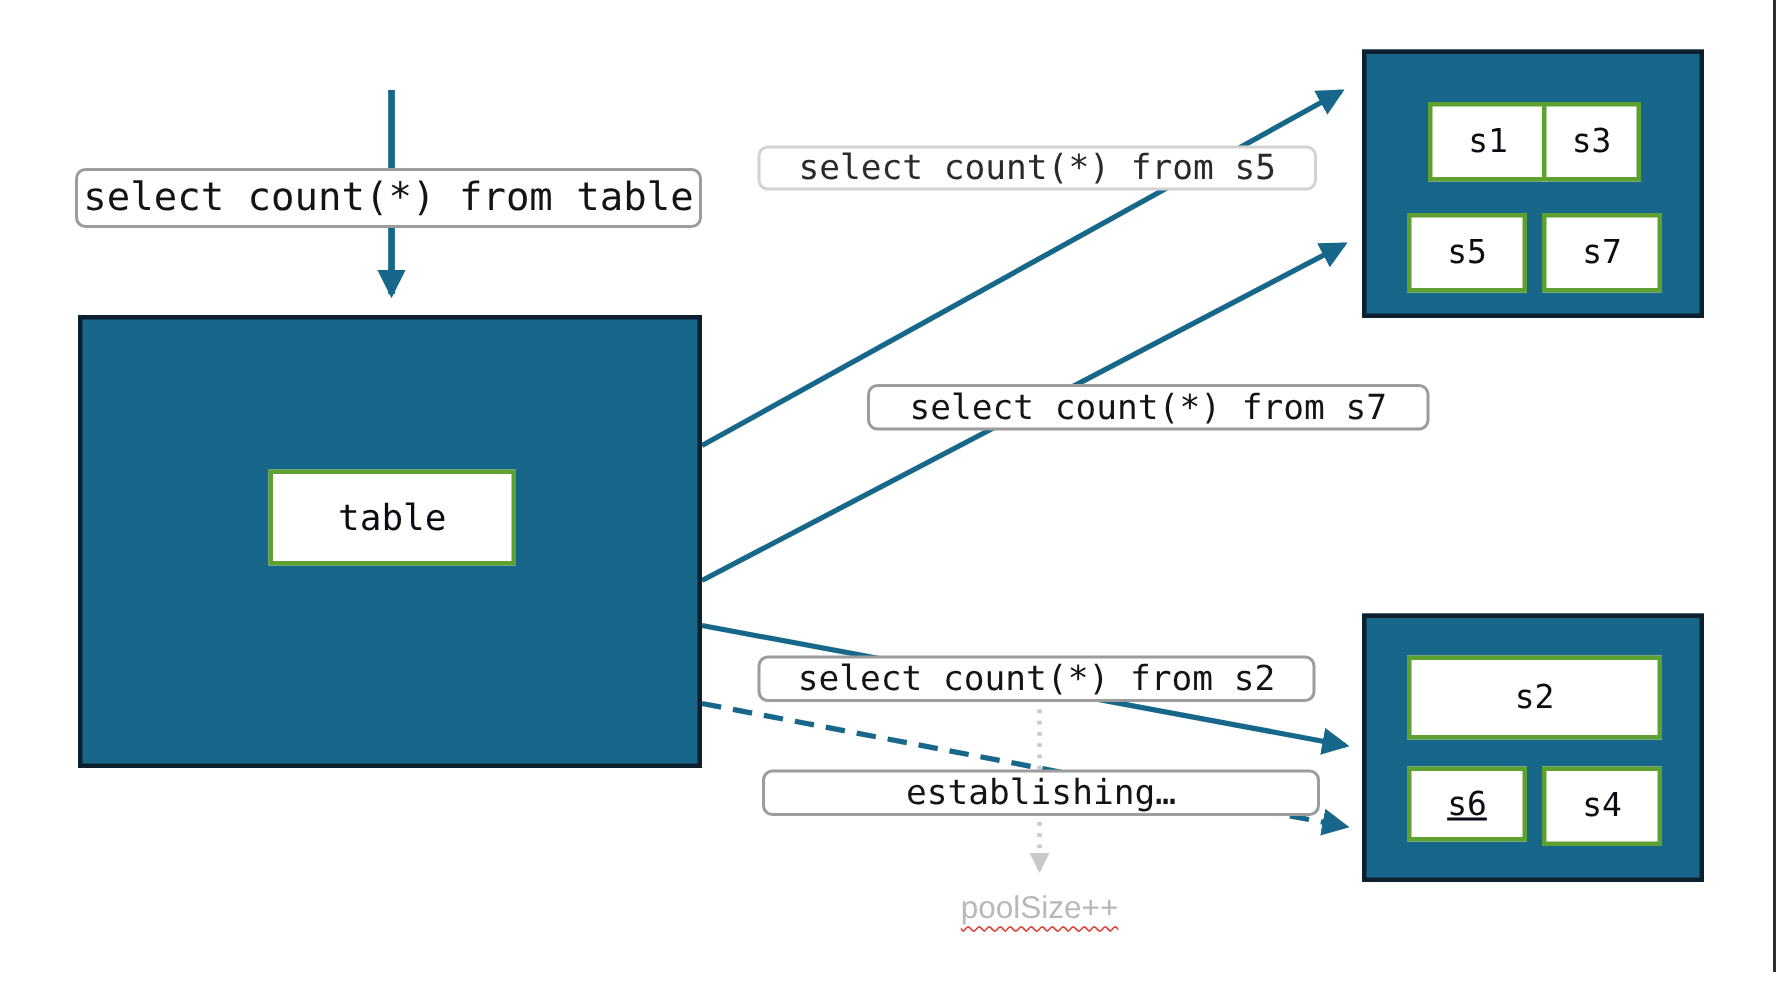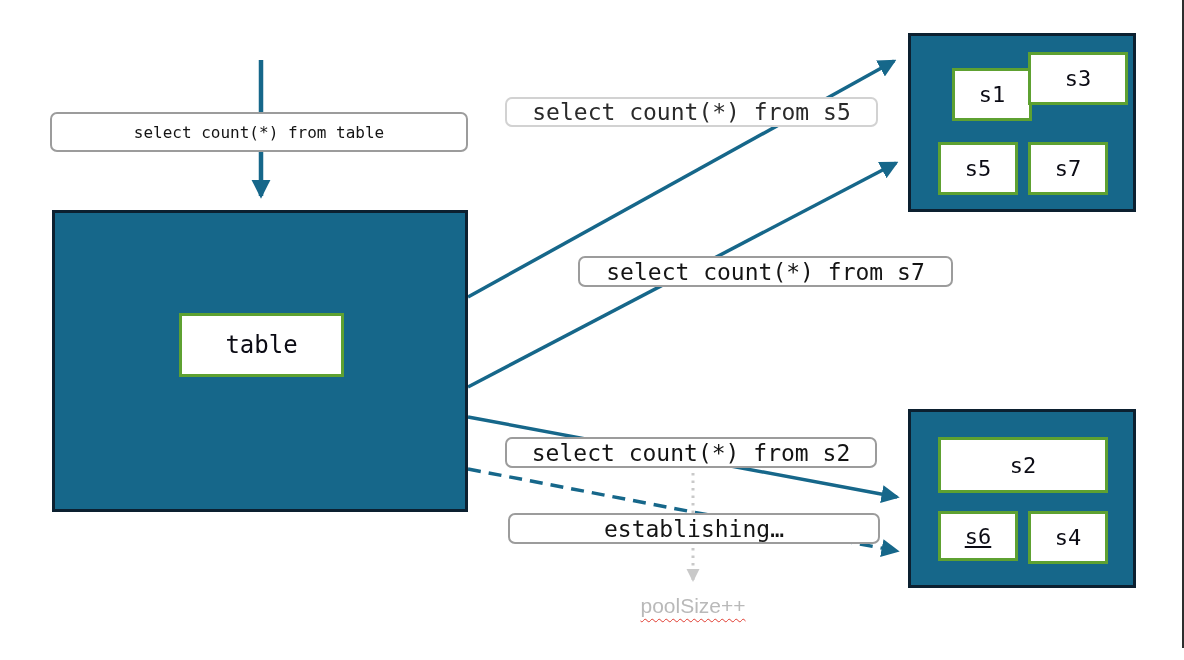--- a/index.html
+++ b/index.html
@@ -36,21 +36,21 @@
     font-size: 22px; color: #0b0b14;
   }
   .table-box { font-size: 24px; }
 
   .query-label {
     position: absolute; background: #ffffff;
     border: 2px solid #9c9c9c; border-radius: 7px;
     display: flex; align-items: center; justify-content: center;
     font-size: 23px; color: #141414; z-index: 5;
   }
-  .query-label.big { font-size: 16px; text-align: center; }
+  .query-label.big { font-size: 26px; text-align: center; }
   .query-label.faded { border-color: #d2d2d2; z-index: 4; color: #2a2a2a; }
   .query-label.over { z-index: 6; }
 
   .poolsize-text {
     position: absolute; z-index: 5;
     font-family: "Liberation Sans", sans-serif;
     font-size: 21px; color: #b9b9b9; text-align: center;
     text-decoration: underline; text-decoration-style: wavy;
     text-decoration-color: #e03c31; text-decoration-thickness: 1px;
     text-underline-offset: 5px;
@@ -94,21 +94,21 @@
   <div class="shard-container" style="left:52px; top:210px; width:416px; height:302px;">
     <div class="white-box table-box" style="left:124px; top:100px; width:165px; height:64px;">
       <span>table</span>
     </div>
   </div>
 
   <div class="shard-container" style="left:908px; top:33px; width:228px; height:179px;">
     <div class="white-box" style="left:41px; top:32px; width:80px; height:53px;justify-content:center;">
       <span>s1</span>
     </div>
-    <div class="white-box" style="left:117px; top:16px; width:100px; height:53px;">
+    <div class="white-box" style="left:117px; top:32px; width:66px; height:53px;">
       <span>s3</span>
     </div>
     <div class="white-box" style="left:27px; top:106px; width:80px; height:53px;justify-content:center;">
       <span>s5</span>
     </div>
     <div class="white-box" style="left:117px; top:106px; width:80px; height:53px;">
       <span>s7</span>
     </div>
   </div>
 

